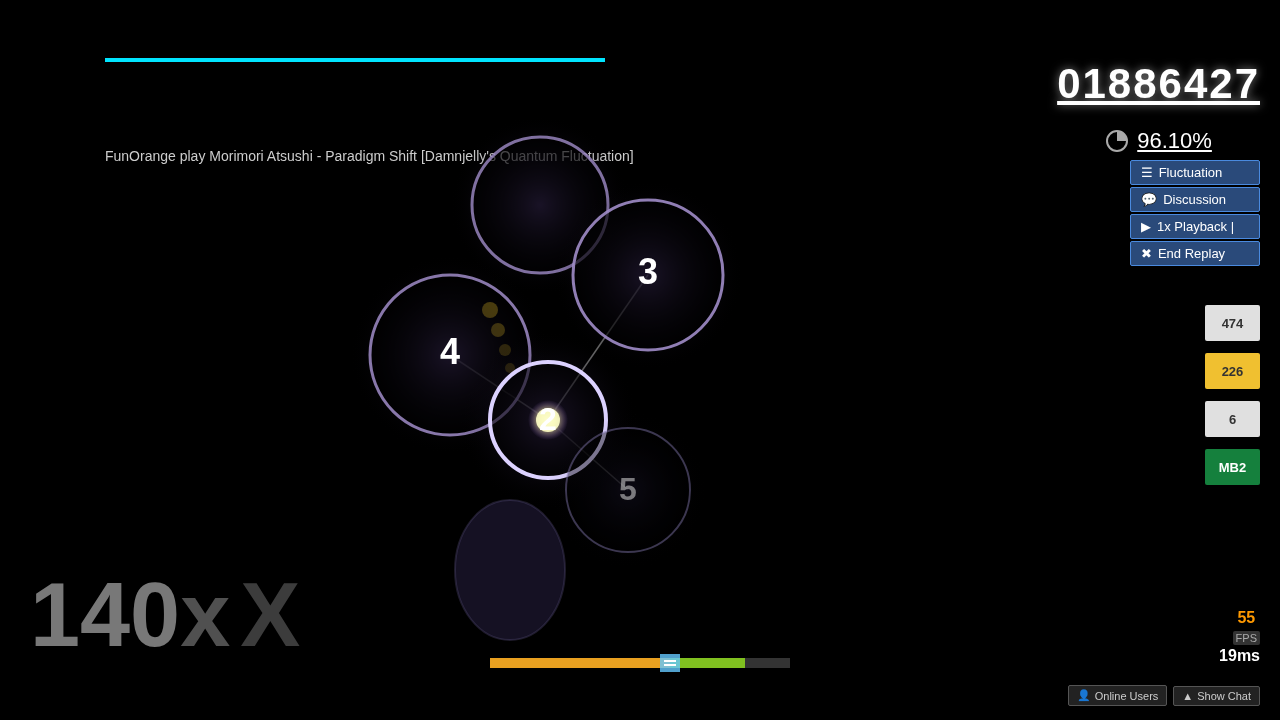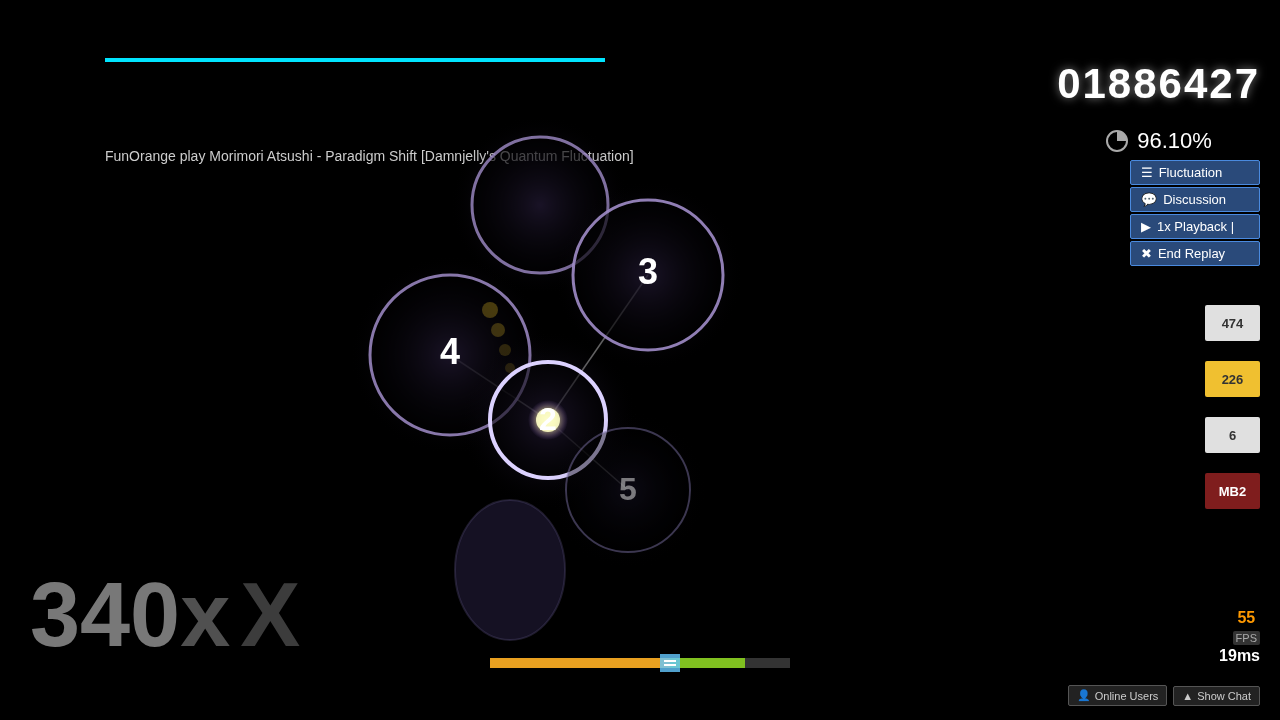--- a/index.html
+++ b/index.html
@@ -12,20 +12,21 @@
       position: relative;
     }
 
     
     #score-area {
       position: absolute;
       top: 60px;
       right: 20px;
       text-align: center;
       color: #fff;
+      text-decoration: underline;
     }
     #score-value {
       font-size: 42px;
       font-weight: bold;
       letter-spacing: 2px;
       text-shadow: 0 0 10px rgba(255,255,255,0.5);
     }
     #accuracy-area {
       display: flex;
       align-items: center;
@@ -176,38 +177,38 @@
       background: #fff;
     }
 
     
     #stat-boxes {
       position: absolute;
       top: 305px;
       right: 20px;
       display: flex;
       flex-direction: column;
-      gap: 20px;
+      gap: 12px;
       justify-content: space-between;
     }
     .stat-box {
       width: 55px;
       height: 36px;
       background: #ddd;
       display: flex;
       align-items: center;
       justify-content: center;
       font-size: 13px;
       font-weight: bold;
       color: #333;
       border-radius: 2px;
     }
     .stat-box.yellow { background: #f0c030; color: #333; }
     .stat-box.white  { background: #e0e0e0; }
-    .stat-box.gray   { background: #7f1d1d; color: #fff; }
+    .stat-box.gray   { background: #15803d; color: #fff; }
 
     
     #bottom-stats {
       position: absolute;
       bottom: 55px;
       right: 20px;
       display: flex;
       flex-direction: column;
       align-items: flex-end;
       gap: 2px;
@@ -341,21 +342,21 @@
   <text x="548" y="430" text-anchor="middle" fill="white" font-size="32" font-weight="bold" font-family="Arial">2</text>
 
   <circle cx="628" cy="490" r="80" fill="url(#dimGlow)"></circle>
   <circle cx="628" cy="490" r="62" fill="rgba(0,0,0,0.4)" stroke="rgba(120,110,160,0.5)" stroke-width="2"></circle>
   <text x="628" y="500" text-anchor="middle" fill="rgba(200,200,200,0.6)" font-size="32" font-weight="bold" font-family="Arial">5</text>
 
   <ellipse cx="510" cy="570" rx="55" ry="70" fill="rgba(60,50,100,0.35)" stroke="rgba(100,90,140,0.3)" stroke-width="2"></ellipse>
 </svg>
 
 <div id="combo-area">
-  <span id="combo-number">340</span>
+  <span id="combo-number">140</span>
   <span id="combo-x">x</span>
   <span id="combo-miss">X</span>
 </div>
 
 <div id="stat-boxes">
   <div class="stat-box white">474</div>
   <div class="stat-box yellow">226</div>
   <div class="stat-box white">6</div>
   <div class="stat-box gray">MB2</div>
 </div>

